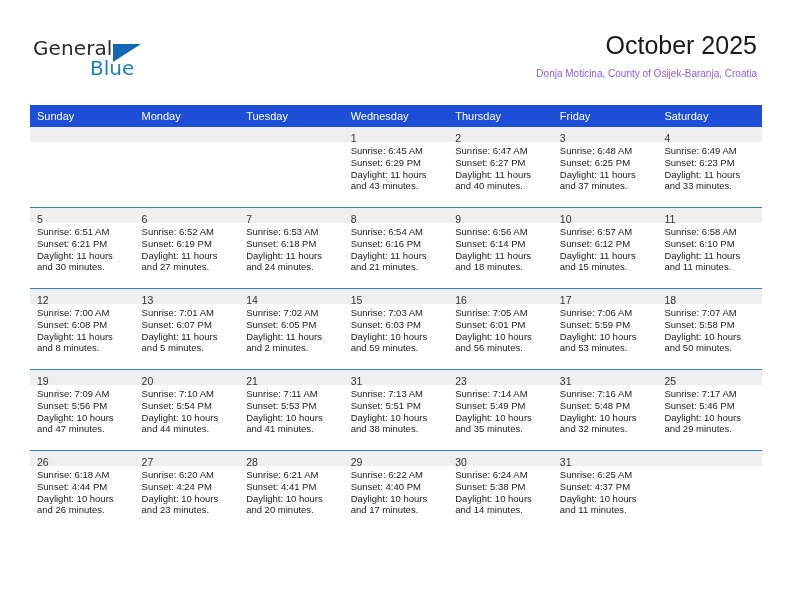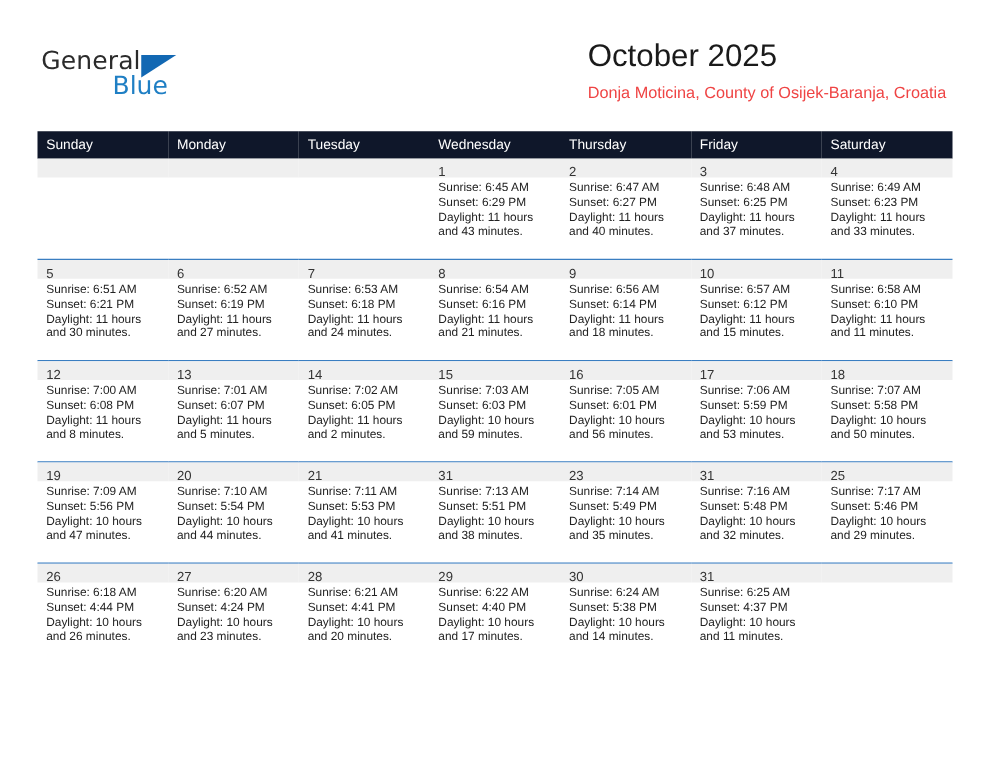--- a/index.html
+++ b/index.html
@@ -60,48 +60,48 @@
     top: 20px;
     font-size: 20px;
     color: #1f7fc4;
     font-family: "DejaVu Sans", sans-serif;
   }
 
   .title-block {
     position: absolute;
     right: 35px;
     top: 30px;
-    text-align: left;
+    text-align: right;
   }
   .month-title {
     font-size: 25px;
     font-weight: normal;
     color: #1a1a1a;
     line-height: 30px;
     white-space: nowrap;
   }
   .location-title {
     margin-top: 6px;
-    font-size: 13px;
-    color: #ef4444;
+    font-size: 10px;
+    color: #8b5cf6;
     line-height: 16px;
     white-space: nowrap;
   }
 
   
   .calendar {
     position: absolute;
     left: 30px;
     top: 105px;
     width: 732px;
     border-collapse: collapse;
     table-layout: fixed;
   }
   .calendar th {
-    background: #0f172a;
+    background: #1d4ed8;
     color: #ffffff;
     font-size: 11px;
     font-weight: normal;
     text-align: left;
     padding: 5px 0 5px 7px;
     height: 11px;
     border: none;
   }
   .calendar td {
     width: 104.57px;

